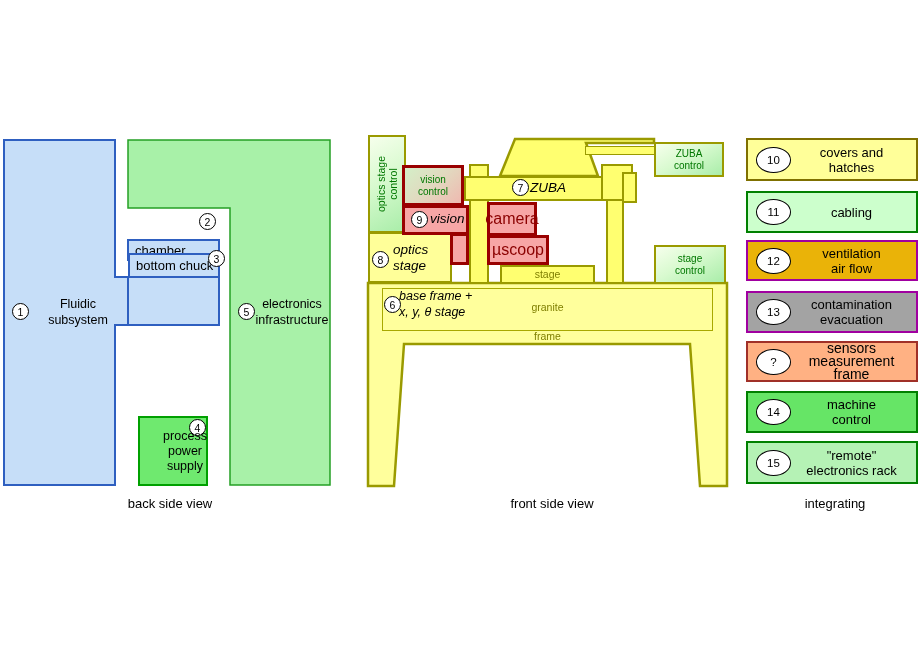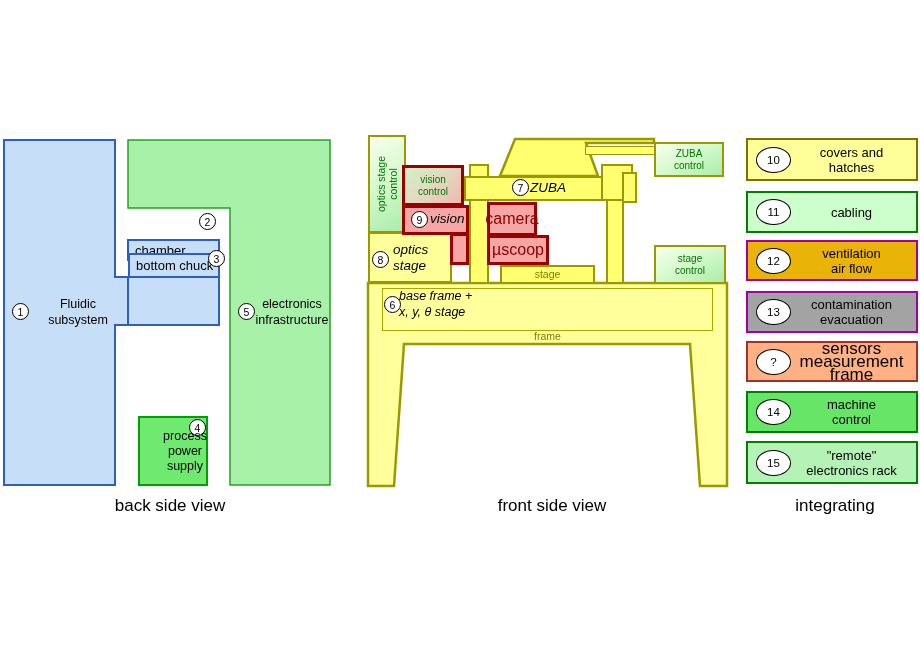--- a/index.html
+++ b/index.html
@@ -36,22 +36,22 @@
   
   .ibox{position:absolute;left:746px;width:172px;box-sizing:border-box;
         border:2px solid;display:flex;align-items:center;}
   .i0{top:138px;height:43px}.i1{top:191px;height:42px}.i2{top:240px;height:41px}
   .i3{top:291px;height:42px}.i4{top:341px;height:41px}.i5{top:391px;height:42px}
   .i6{top:441px;height:43px}
   .ell{width:35px;height:26px;border:1px solid #000;border-radius:50%;background:#fff;
        display:flex;align-items:center;justify-content:center;font-size:11.5px;
        margin-left:8px;flex:none;box-sizing:border-box;}
   .itxt{flex:1;text-align:center;font-size:13px;line-height:15px;padding-right:4px;}
-  .itxt.small{font-size:17px;line-height:13px;}
-  .title{position:absolute;font-size:17px;text-align:center;}
+  .itxt.small{font-size:14px;line-height:13px;}
+  .title{position:absolute;font-size:13px;text-align:center;}
   .vert{transform:rotate(-90deg);white-space:nowrap;text-align:center;
         font-size:10.5px;line-height:12px;color:#007700;}
 </style>
 </head>
 <body>
 
 <div class="stage">
 
   <svg class="layer" width="920" height="660">
 
@@ -152,20 +152,21 @@
   <span class="circ" style="left:512px;top:179px;">7</span>
   <div class="abs ital" style="left:530px;top:180px;">ZUBA</div>
 
   <span class="circ" style="left:384px;top:296px;">6</span>
   <div class="abs ital" style="left:399px;top:289px;font-size:12.5px;line-height:15.5px;">
     <div>base frame +</div>
     <div>x, y, θ stage</div>
   </div>
 
   <div class="olivelbl" style="left:500px;top:268px;width:95px;">stage</div>
+  <div class="olivelbl" style="left:382px;top:301px;width:331px;">granite</div>
   <div class="olivelbl" style="left:368px;top:330px;width:359px;">frame</div>
 
   <div class="title" style="left:442px;top:496px;width:220px;">front side view</div>
 
   <div class="ibox i0" style=";background:#FFFF99;border-color:#7F7000">
     <span class="ell">10</span>
     <div class="itxt">
       <div>covers and</div>
       <div>hatches</div>
     </div>

